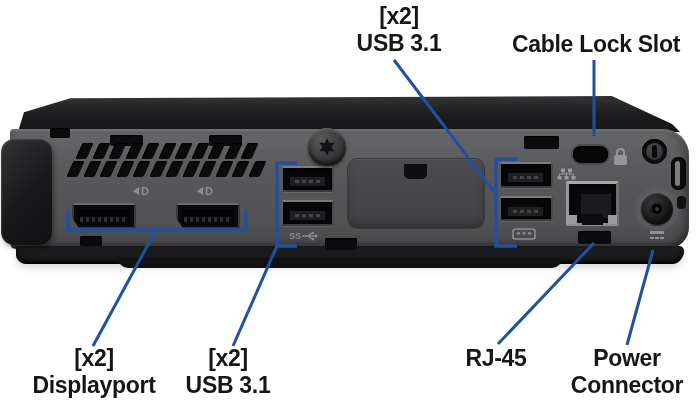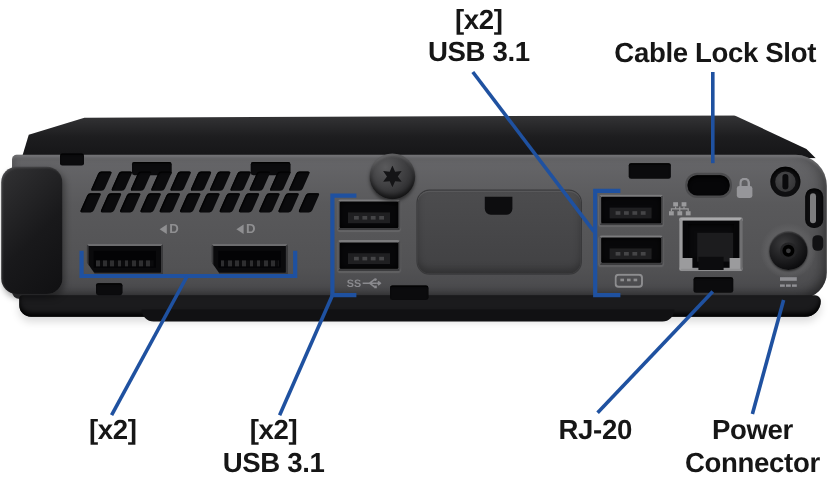--- a/index.html
+++ b/index.html
@@ -282,26 +282,27 @@
 
   <div class="label" style="left:319px;top:3px;width:160px">
     <div>[x2]</div>
     <div>USB 3.1</div>
   </div>
   <div class="label" style="left:486px;top:31px;width:220px">
     <div>Cable Lock Slot</div>
   </div>
   <div class="label" style="left:14px;top:345px;width:160px">
     <div>[x2]</div>
+    <div>Displayport</div>
   </div>
   <div class="label" style="left:148px;top:345px;width:160px">
     <div>[x2]</div>
     <div>USB 3.1</div>
   </div>
   <div class="label" style="left:416px;top:345px;width:160px">
-    <div>RJ-20</div>
+    <div>RJ-45</div>
   </div>
   <div class="label" style="left:547px;top:345px;width:160px">
     <div>Power</div>
     <div>Connector</div>
   </div>
 
 </div>
 
 </body></html>

